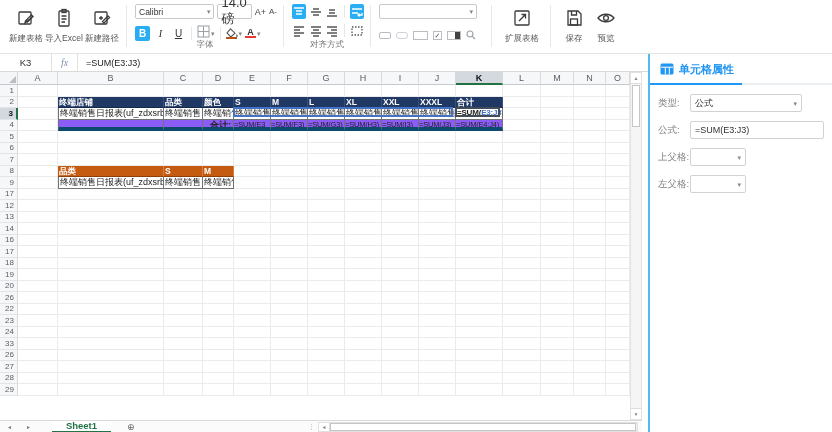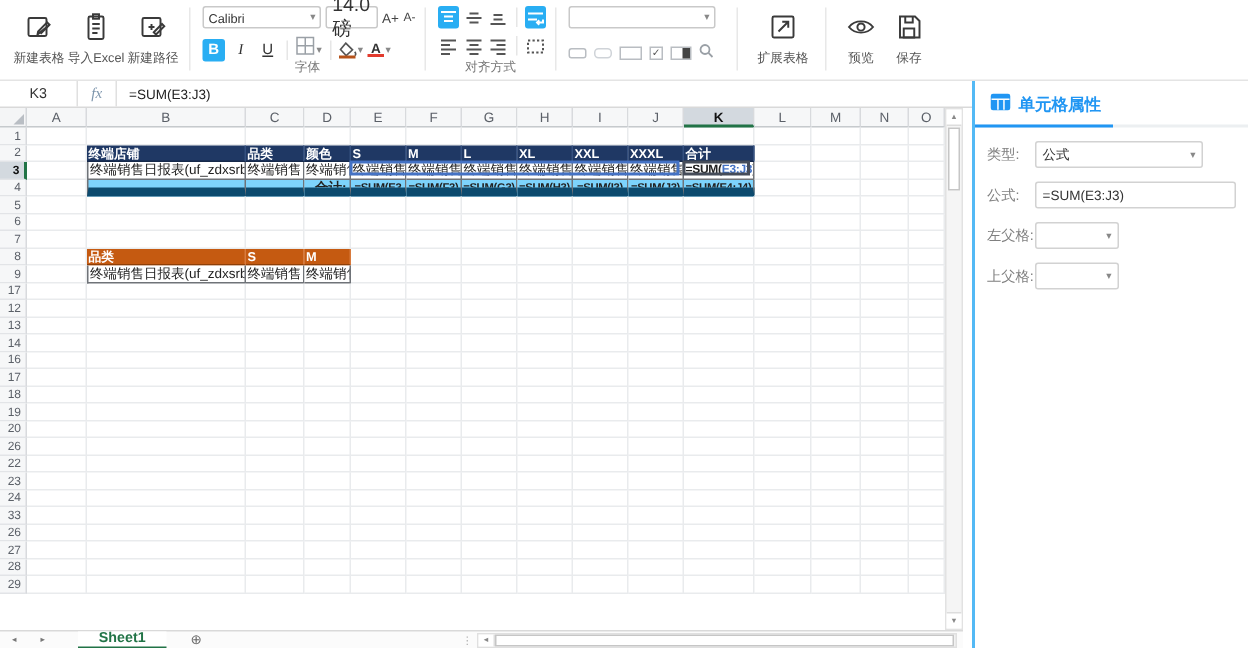--- a/index.html
+++ b/index.html
@@ -63,23 +63,23 @@
   .grow{display:flex;height:11.5px}
   .rn{width:18px;background:#f6f7f8;border-right:1px solid #d8dadd;border-bottom:1px solid #e2e4e7;
     font-size:8px;color:#5b6068;display:flex;align-items:center;justify-content:flex-end;
     padding-right:3px;flex:none;cursor:pointer}
   .rn.sel{background:#d3d9df;border-right:2px solid #217346;color:#111;font-weight:bold}
   .gc{height:11.5px;border-right:1px solid #e9ebed;border-bottom:1px solid #e9ebed;font-size:9px;
     line-height:10px;color:#222;overflow:hidden;white-space:nowrap;padding:0 1px;flex:none;cursor:cell}
   .h1{background:#1F3864;color:#fff;font-weight:bold;font-size:8.5px;border-right:1px solid #35507f;border-bottom:1px solid #16294a}
   .h2{background:#C55A11;color:#fff;font-weight:bold;font-size:8.5px;border-right:1px solid #d87b3e;border-bottom:1px solid #8e3f08}
   .c{background:#fff;border-right:1px solid #6f7378;border-bottom:1px solid #6f7378}
-  .t{background:#7dd3fc;border-right:1px solid #6f7378;border-bottom:6px solid #0c4a6e}
+  .t{background:#8b5cf6;border-right:1px solid #6f7378;border-bottom:4px solid #0c4a6e}
   .bl{border-left:1px solid #6f7378}
-  .f{font-weight:bold;font-size:7.5px;text-align:center;padding:0;letter-spacing:-0.2px}
+  .f{font-weight:normal;font-size:7.5px;padding:0;letter-spacing:-0.2px}
   .tl{font-weight:bold;text-align:right;padding-right:2px}
   .k3c{font-weight:bold;font-size:8px;letter-spacing:-0.2px}
   .refrange{color:#4472C4}
   #refbox{position:absolute;border:2px solid #4472C4;pointer-events:none}
   #selbox{position:absolute;border:2px solid #454c59;background:transparent;pointer-events:none}
 
   
   #vscroll{position:absolute;left:630px;top:72px;width:12px;height:348px;background:#f5f5f5;border:1px solid #e2e2e2}
   .varrow{width:10px;height:11px;background:#fff;border-bottom:1px solid #ddd;display:flex;
     align-items:center;justify-content:center;font-size:5px;color:#888;cursor:pointer}
@@ -286,35 +286,35 @@
         <span>扩展表格</span>
       </div>
     </div>
 
     <div class="vsep"></div>
 
     <div class="bigrow" style="padding-left:6px">
       <div class="big" style="width:30px">
         <span>
           <svg width="20" height="20" viewBox="0 0 20 20" fill="none" stroke="#3a3a3a" stroke-width="1.3">
-            <path d="M2 10 C6 5 14 5 18 10 C14 15 6 15 2 10 z"></path>
-              <circle cx="10" cy="10" r="2.4"></circle>
-          </svg>
-        </span>
-        <span>预览</span>
-      </div>
-      <div class="big" style="width:30px">
-        <span>
-          <svg width="20" height="20" viewBox="0 0 20 20" fill="none" stroke="#3a3a3a" stroke-width="1.3">
             <path d="M4 3 h10 l3 3 v11 H4 z"></path>
               <path d="M7.5 3 v4 h5 v-4"></path>
               <rect x="6.5" y="11" width="7" height="6"></rect>
           </svg>
         </span>
         <span>保存</span>
+      </div>
+      <div class="big" style="width:30px">
+        <span>
+          <svg width="20" height="20" viewBox="0 0 20 20" fill="none" stroke="#3a3a3a" stroke-width="1.3">
+            <path d="M2 10 C6 5 14 5 18 10 C14 15 6 15 2 10 z"></path>
+              <circle cx="10" cy="10" r="2.4"></circle>
+          </svg>
+        </span>
+        <span>预览</span>
       </div>
     </div>
   </div>
 
   <div id="fbar">
     <div id="namebox">K3</div>
     <div id="fxbox">fx</div>
     <div id="ftext">=SUM(E3:J3)</div>
   </div>
 
@@ -864,28 +864,28 @@
       <div class="psel" style="width:112px">
         <span>公式</span>
         <span class="chev">▾</span>
       </div>
     </div>
     <div class="prow">
       <span class="plabel">公式:</span>
       <input class="pinput" value="=SUM(E3:J3)" style="">
     </div>
     <div class="prow">
+      <span class="plabel">上父格:</span>
+      <div class="psel" style="width:56px">
+        <span></span>
+        <span class="chev">▾</span>
+      </div>
+    </div>
+    <div class="prow">
       <span class="plabel">左父格:</span>
       <div class="psel" style="width:56px">
         <span></span>
         <span class="chev">▾</span>
       </div>
     </div>
-    <div class="prow">
-      <span class="plabel">上父格:</span>
-      <div class="psel" style="width:56px">
-        <span></span>
-        <span class="chev">▾</span>
-      </div>
-    </div>
   </div>
 
 </div>
 
 </body></html>

